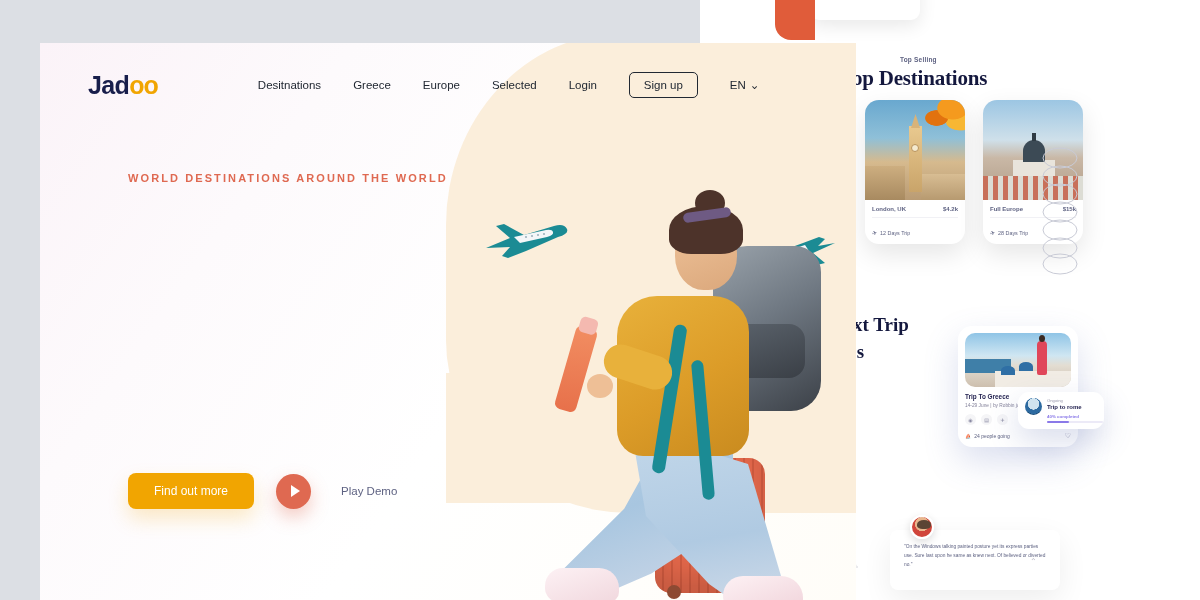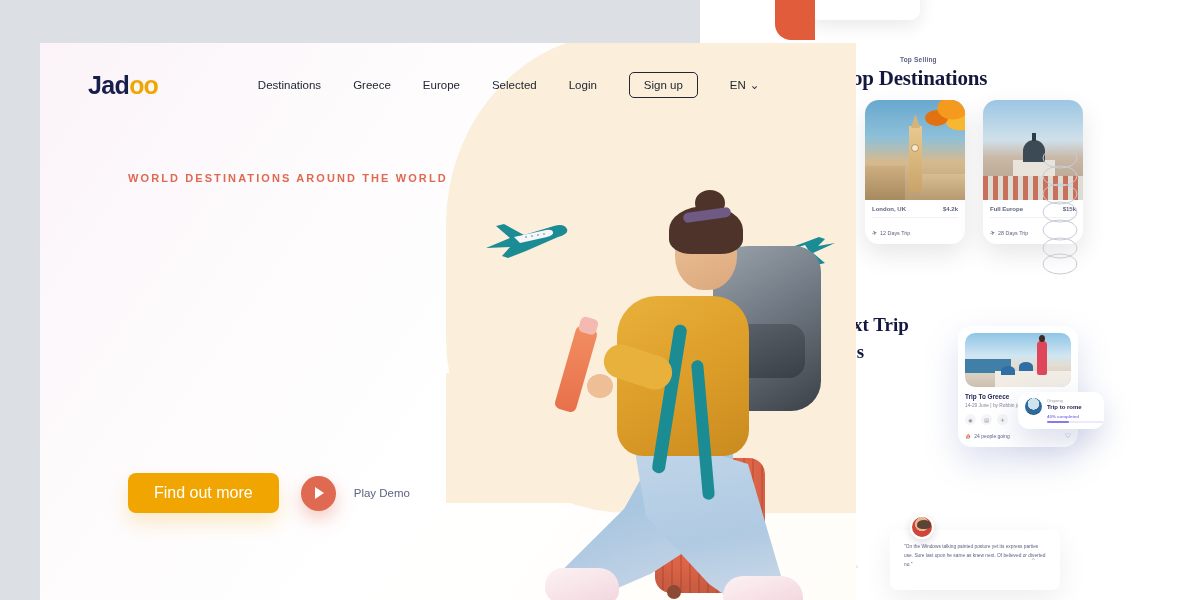--- a/index.html
+++ b/index.html
@@ -252,24 +252,24 @@
     background:#df6951; border-radius:60% 40% 50% 50% / 70% 60% 40% 30%;
     z-index:-1; transform: rotate(-.6deg);
   }
   .lede {
     position:absolute; left:88px; top:325px; width:290px;
     font-size:10.5px; line-height:2.2; color:#5e6282;
   }
   .cta-row { position:absolute; left:88px; top:430px; display:flex; align-items:center; gap:22px; }
   .btn-primary {
     background:#f1a501; color:#fff; border:none; border-radius:8px;
-    padding:11px 26px; font-size:16px; font-family:"Liberation Sans", sans-serif;
+    padding:11px 26px; font-size:12px; font-family:"Liberation Sans", sans-serif;
     cursor:pointer; box-shadow: 0 10px 20px rgba(241,165,1,.22);
   }
-  .play-wrap { display:flex; align-items:center; gap:18px; cursor:pointer; }
+  .play-wrap { display:flex; align-items:center; gap:30px; cursor:pointer; }
   .play-btn {
     width:35px;height:35px;border-radius:50%; background:#df6951;
     display:flex; align-items:center; justify-content:center;
     box-shadow: 0 8px 18px rgba(223,105,81,.35);
   }
   .play-btn:after { content:""; border-left:9px solid #fff; border-top:6px solid transparent; border-bottom:6px solid transparent; margin-left:3px; }
   .play-label { font-size:11.5px; color:#5e6282; }
 
   
   .heroart { position:absolute; left:400px; top:40px; width:420px; height:500px; }
@@ -510,21 +510,21 @@
     </div>
   </div>
 
   <div class="hero">
     <div class="hero-blob"></div>
     <div class="hero-blob2"></div>
 
     <div class="nav">
       <div class="logo"><span>Jad</span><span class="oo">oo</span></div>
       <div class="navlinks">
-        <span class="navlink">Destinations</span>
+        <span class="navlink">Desitnations</span>
         <span class="navlink">Greece</span>
         <span class="navlink">Europe</span>
         <span class="navlink">Selected</span>
         <span class="navlink">Login</span>
         <button class="btn-signup">Sign up</button>
         <span class="lang">
           <span>EN</span>
           <span>⌄</span>
         </span>
       </div>

